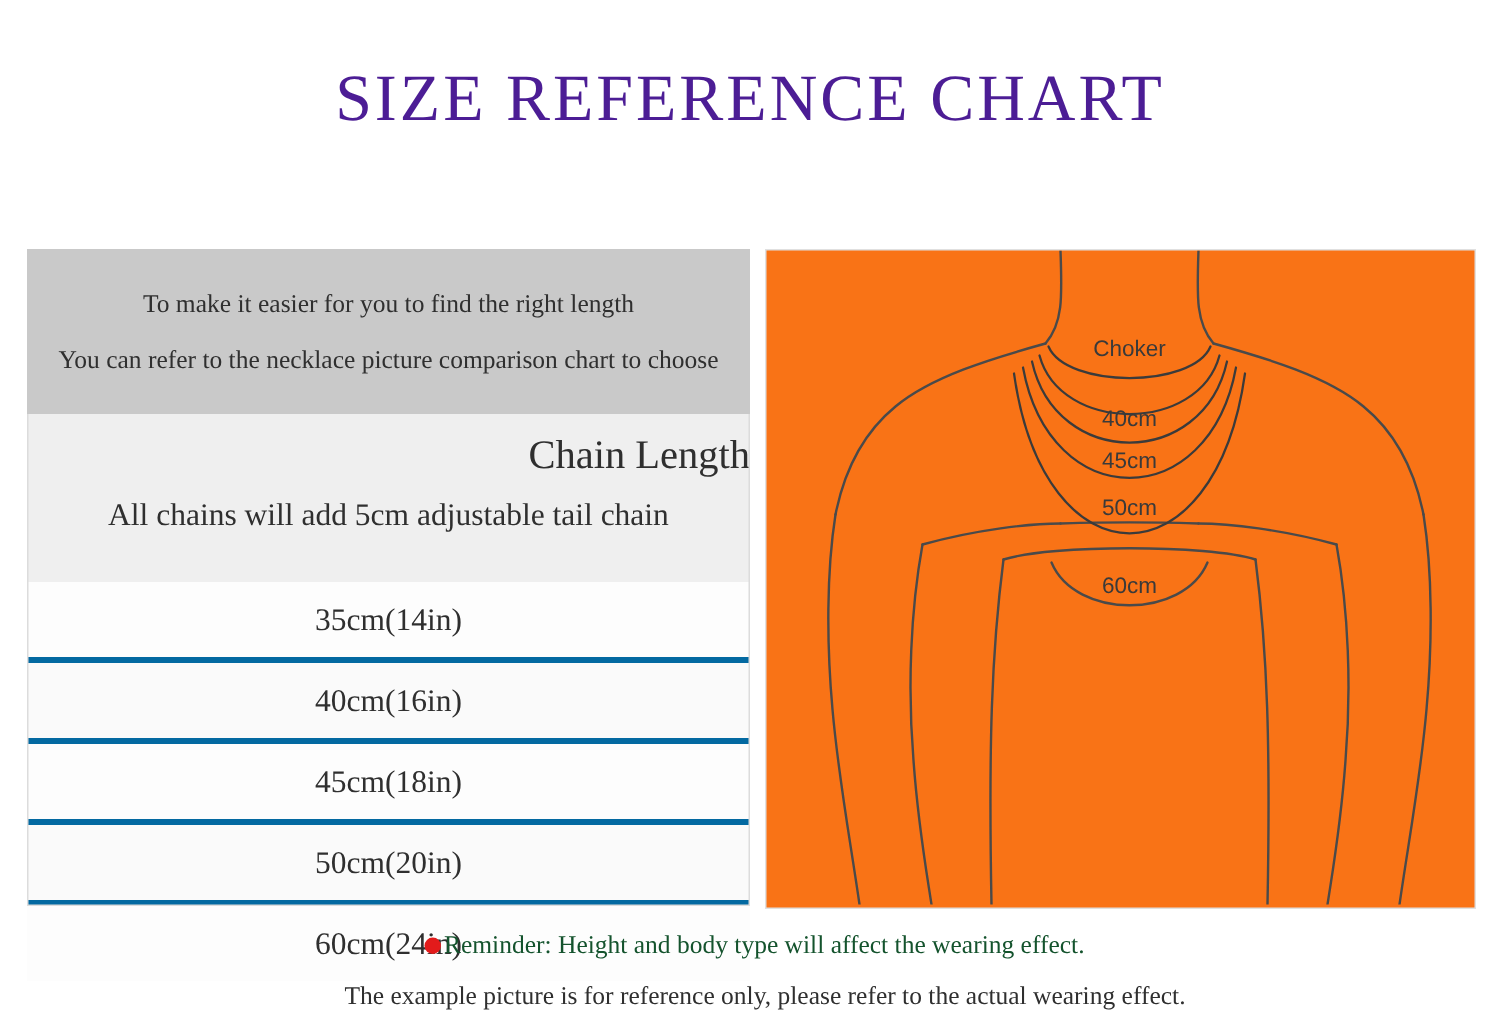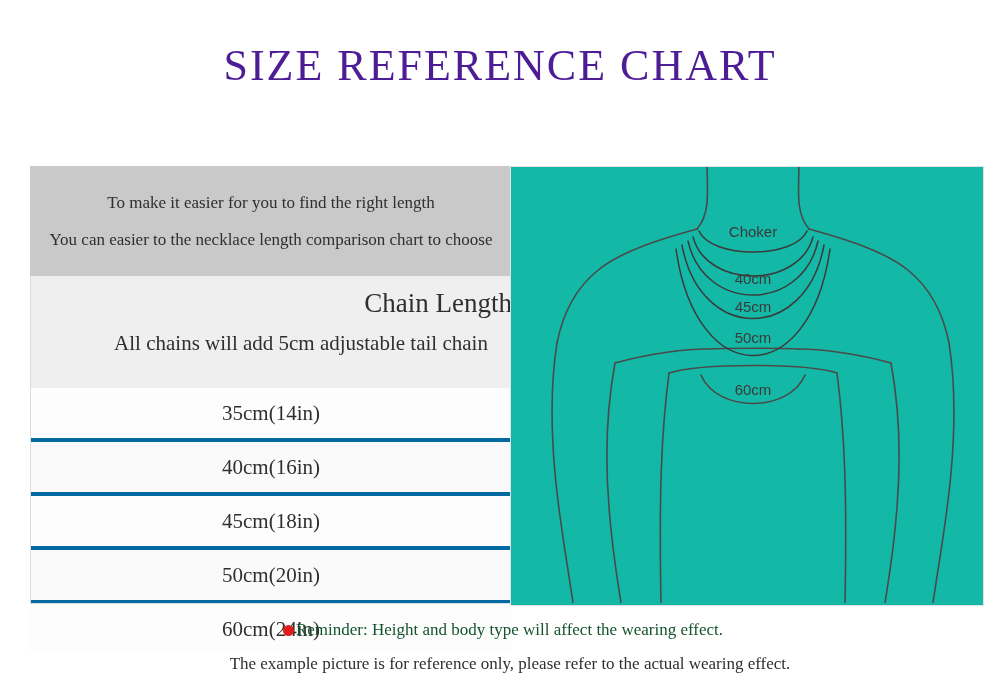--- a/index.html
+++ b/index.html
@@ -29,21 +29,21 @@
     text-align: center;
     font-family: "Liberation Serif", serif;
     font-size: 44px;
     letter-spacing: 2px;
     color: #4c1d95;
     font-weight: 400;
   }
   
   .left-panel {
     position: absolute;
-    left: 30px;
+    left: 18px;
     top: 166px;
     width: 440px;
     height: 438px;
   }
   .note-box {
     position: absolute;
     left: 0;
     top: 0;
     width: 482px;
     height: 110px;
@@ -76,21 +76,20 @@
     font-size: 27px;
     color: #2f2f2f;
   }
   .chain-header .h-sub {
     position: absolute;
     top: 55px;
     width: 100%;
     text-align: center;
     font-size: 21px;
     color: #2f2f2f;
-    margin-left: 30px;
   }
   .size-list {
     position: absolute;
     left: 0;
     top: 222px;
     width: 482px;
   }
   .size-row {
     height: 50px;
     line-height: 50px;
@@ -128,21 +127,21 @@
   }
 
   
   .right-panel {
     position: absolute;
     left: 510px;
     top: 166px;
     width: 472px;
     height: 438px;
     border: 1px solid #e0e0e0;
-    background: #14b8a6;
+    background: #f97316;
     overflow: hidden;
   }
   .right-panel svg {
     display: block;
   }
   .lbl {
     font-family: "Liberation Sans", sans-serif;
     font-size: 15px;
     fill: #3a3a3a;
   }
@@ -183,21 +182,21 @@
 </head>
 <body>
 
 <div class="page">
 
   <div class="title">SIZE  REFERENCE CHART</div>
 
   <div class="left-panel">
     <div class="note-box">
       <div class="note-line l1">To make it easier for you to find the right length</div>
-      <div class="note-line l2">You can easier to the necklace length comparison chart to choose</div>
+      <div class="note-line l2">You can refer to the necklace picture comparison chart to choose</div>
     </div>
 
     <div class="chain-header">
       <div class="h-title">Chain Length</div>
       <div class="h-sub">All chains will add 5cm adjustable tail chain</div>
     </div>
 
     <div class="size-list">
       <div class="size-row">35cm(14in)</div>
       <div class="size-row">40cm(16in)</div>

